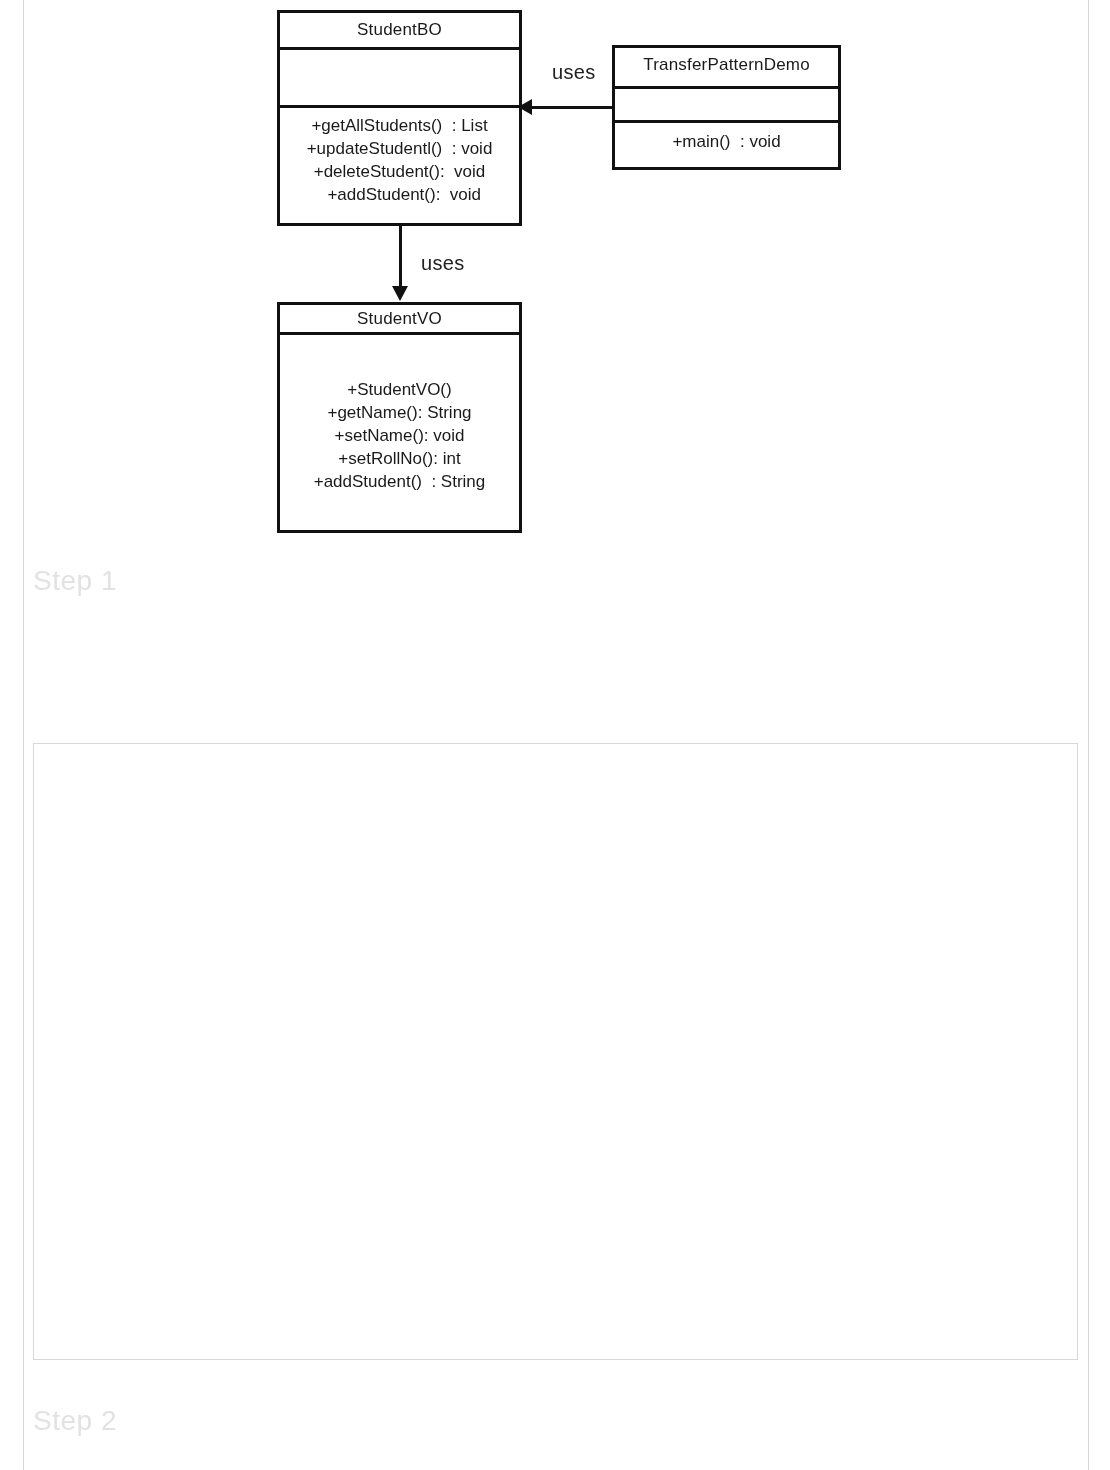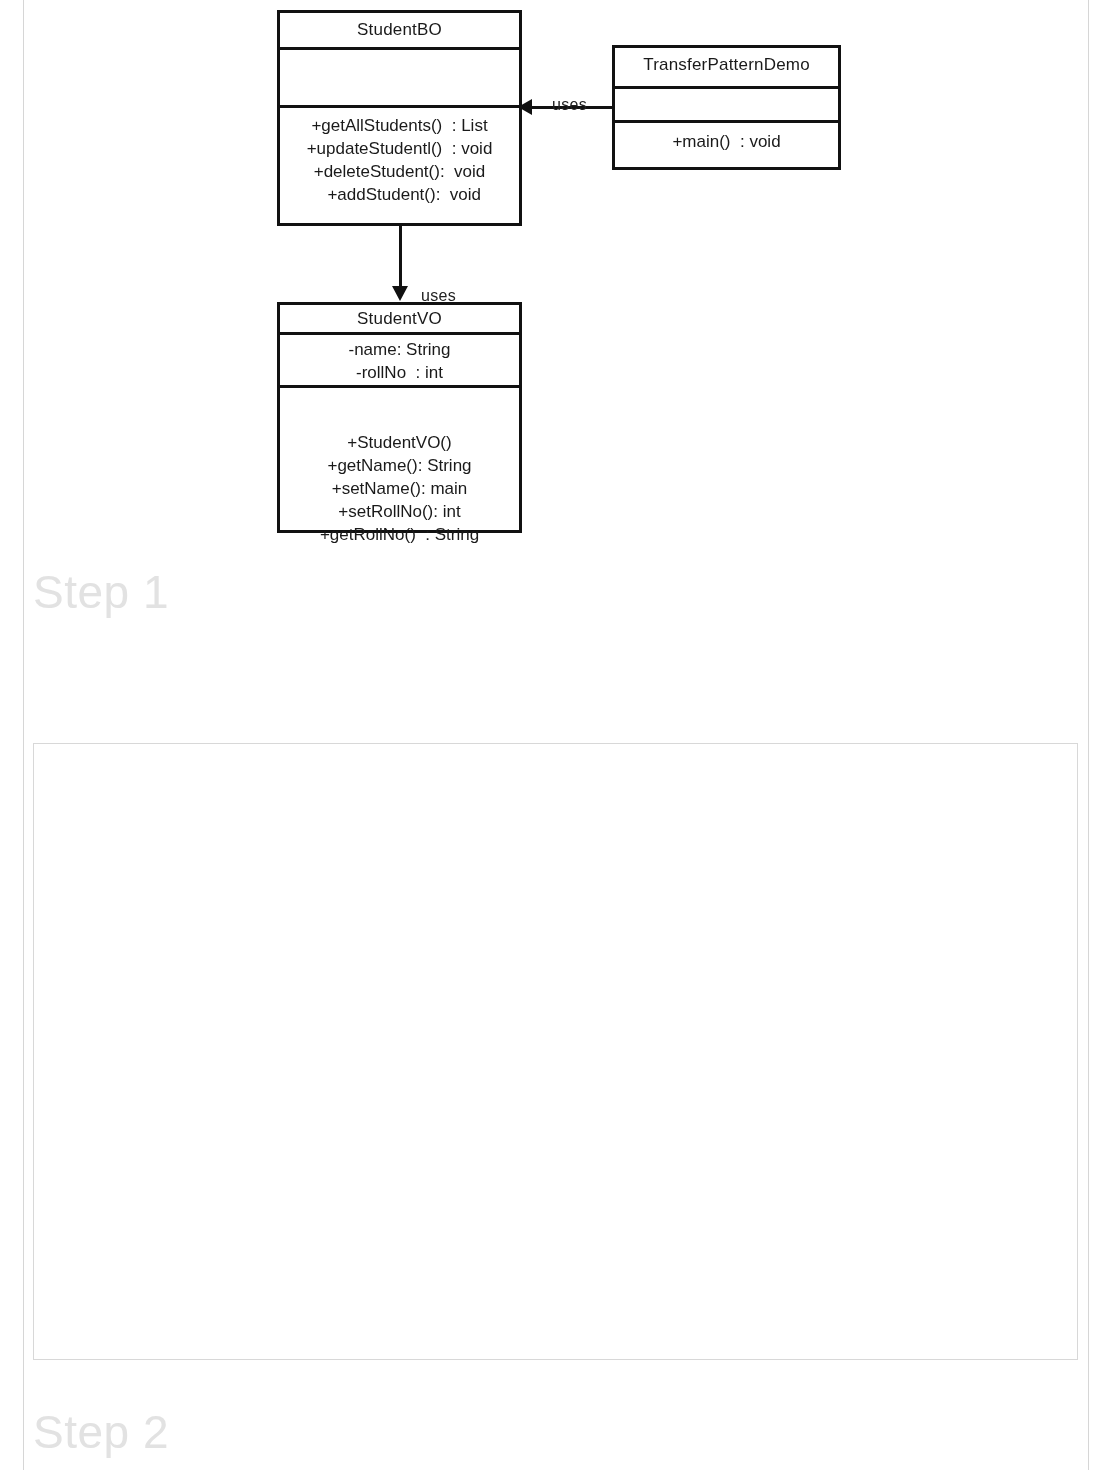--- a/index.html
+++ b/index.html
@@ -108,33 +108,32 @@
     left: 392px;
     top: 286px;
     width: 0;
     height: 0;
     border-left: 8px solid transparent;
     border-right: 8px solid transparent;
     border-top: 15px solid #111111;
   }
   .edge-label {
     position: absolute;
-    font-size: 16px;
+    font-size: 20px;
     color: #222222;
     letter-spacing: 0.3px;
     white-space: nowrap;
-    margin-top: 35px;
   }
   #edge-label-demo-bo { left: 552px; top: 61px; }
   #edge-label-bo-vo   { left: 421px; top: 252px; }
 
   
   .step-caption {
     position: absolute;
-    font-size: 46px;
+    font-size: 28px;
     color: #e2e2e2;
     letter-spacing: 0.5px;
     white-space: nowrap;
   }
   #step-1-caption { left: 33px; top: 565px; }
   #step-2-caption { left: 33px; top: 1381px; margin-top: 24px; }
 
   
   #step-2-frame {
     position: absolute;
@@ -169,30 +168,26 @@
   <div class="uml-class" id="class-transferpatterndemo">
     <div class="uml-compartment uml-title c-title divider-below">TransferPatternDemo</div>
     <div class="uml-compartment c-attrs divider-below"></div>
     <div class="uml-compartment c-ops">
       <div class="uml-line">+main()  : void</div>
     </div>
   </div>
 
   <div class="uml-class" id="class-studentvo">
     <div class="uml-compartment uml-title c-title divider-below">StudentVO</div>
-    <div class="uml-compartment c-attrs divider-below">
-      <div class="uml-line">-name: String</div>
-      <div class="uml-line">-rollNo  : int</div>
-    </div>
     <div class="uml-compartment c-ops">
       <div class="uml-line">+StudentVO()</div>
       <div class="uml-line">+getName(): String</div>
-      <div class="uml-line">+setName(): main</div>
+      <div class="uml-line">+setName(): void</div>
       <div class="uml-line">+setRollNo(): int</div>
-      <div class="uml-line">+getRollNo()  : String</div>
+      <div class="uml-line">+addStudent()  : String</div>
     </div>
   </div>
 
   <div class="edge-line" id="edge-demo-to-bo-line"></div>
   <div id="edge-demo-to-bo-head"></div>
   <div class="edge-label" id="edge-label-demo-bo">uses</div>
 
   <div class="edge-line" id="edge-bo-to-vo-line"></div>
   <div id="edge-bo-to-vo-head"></div>
   <div class="edge-label" id="edge-label-bo-vo">uses</div>

